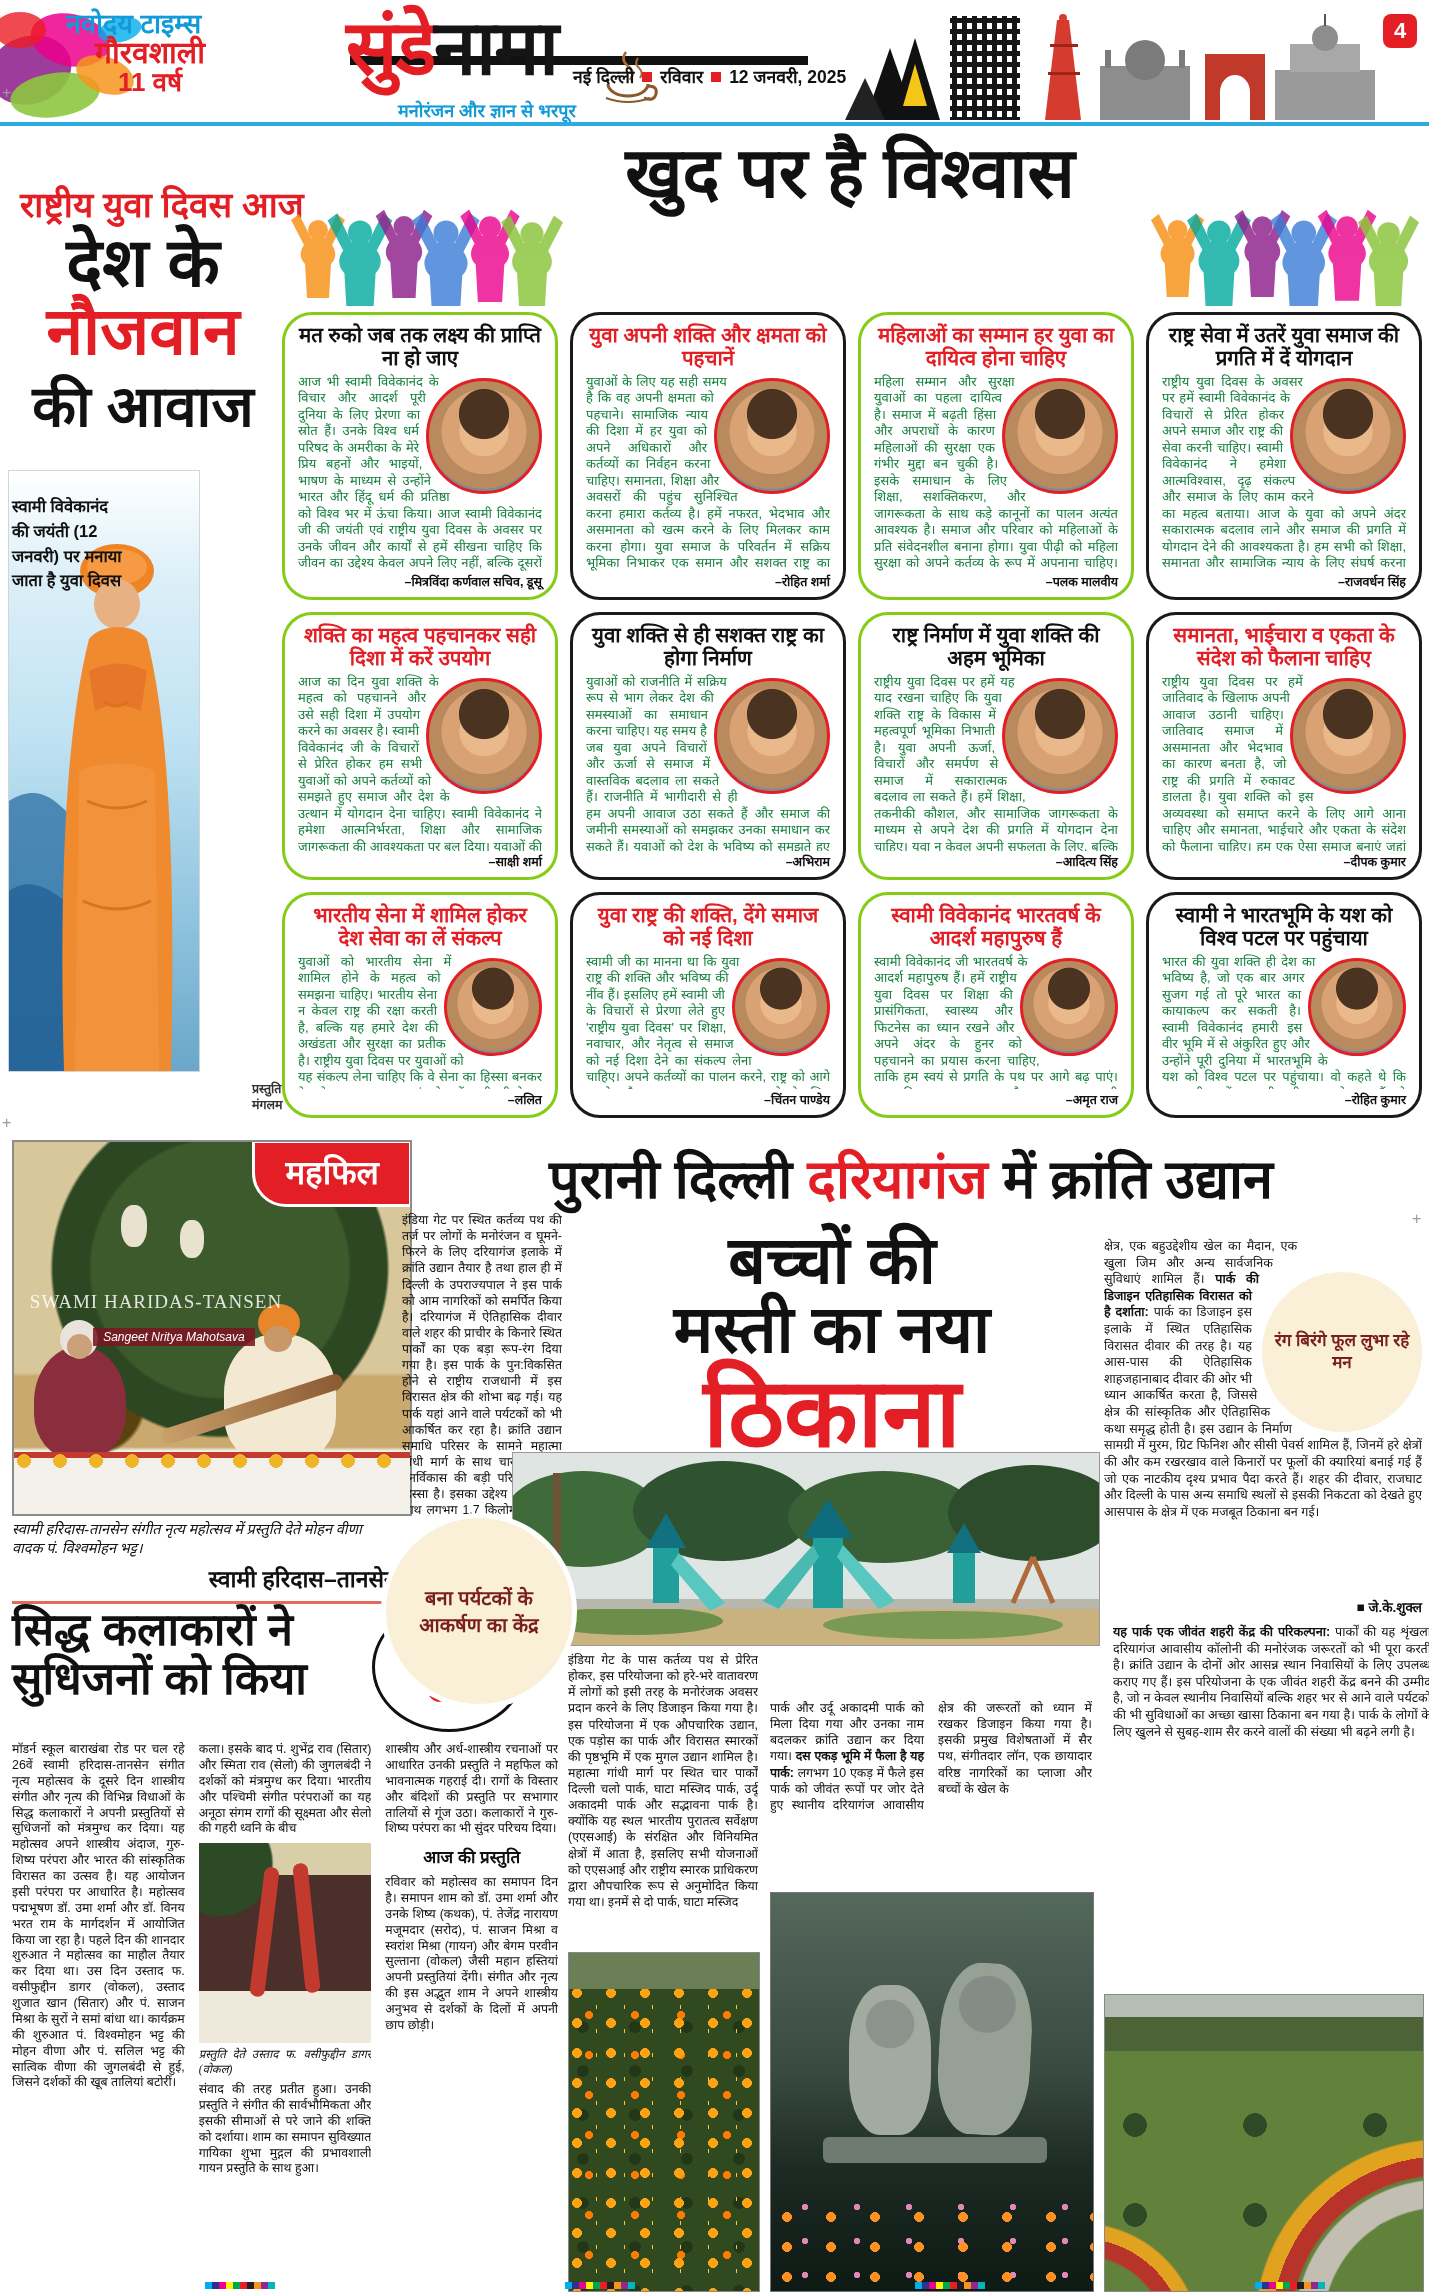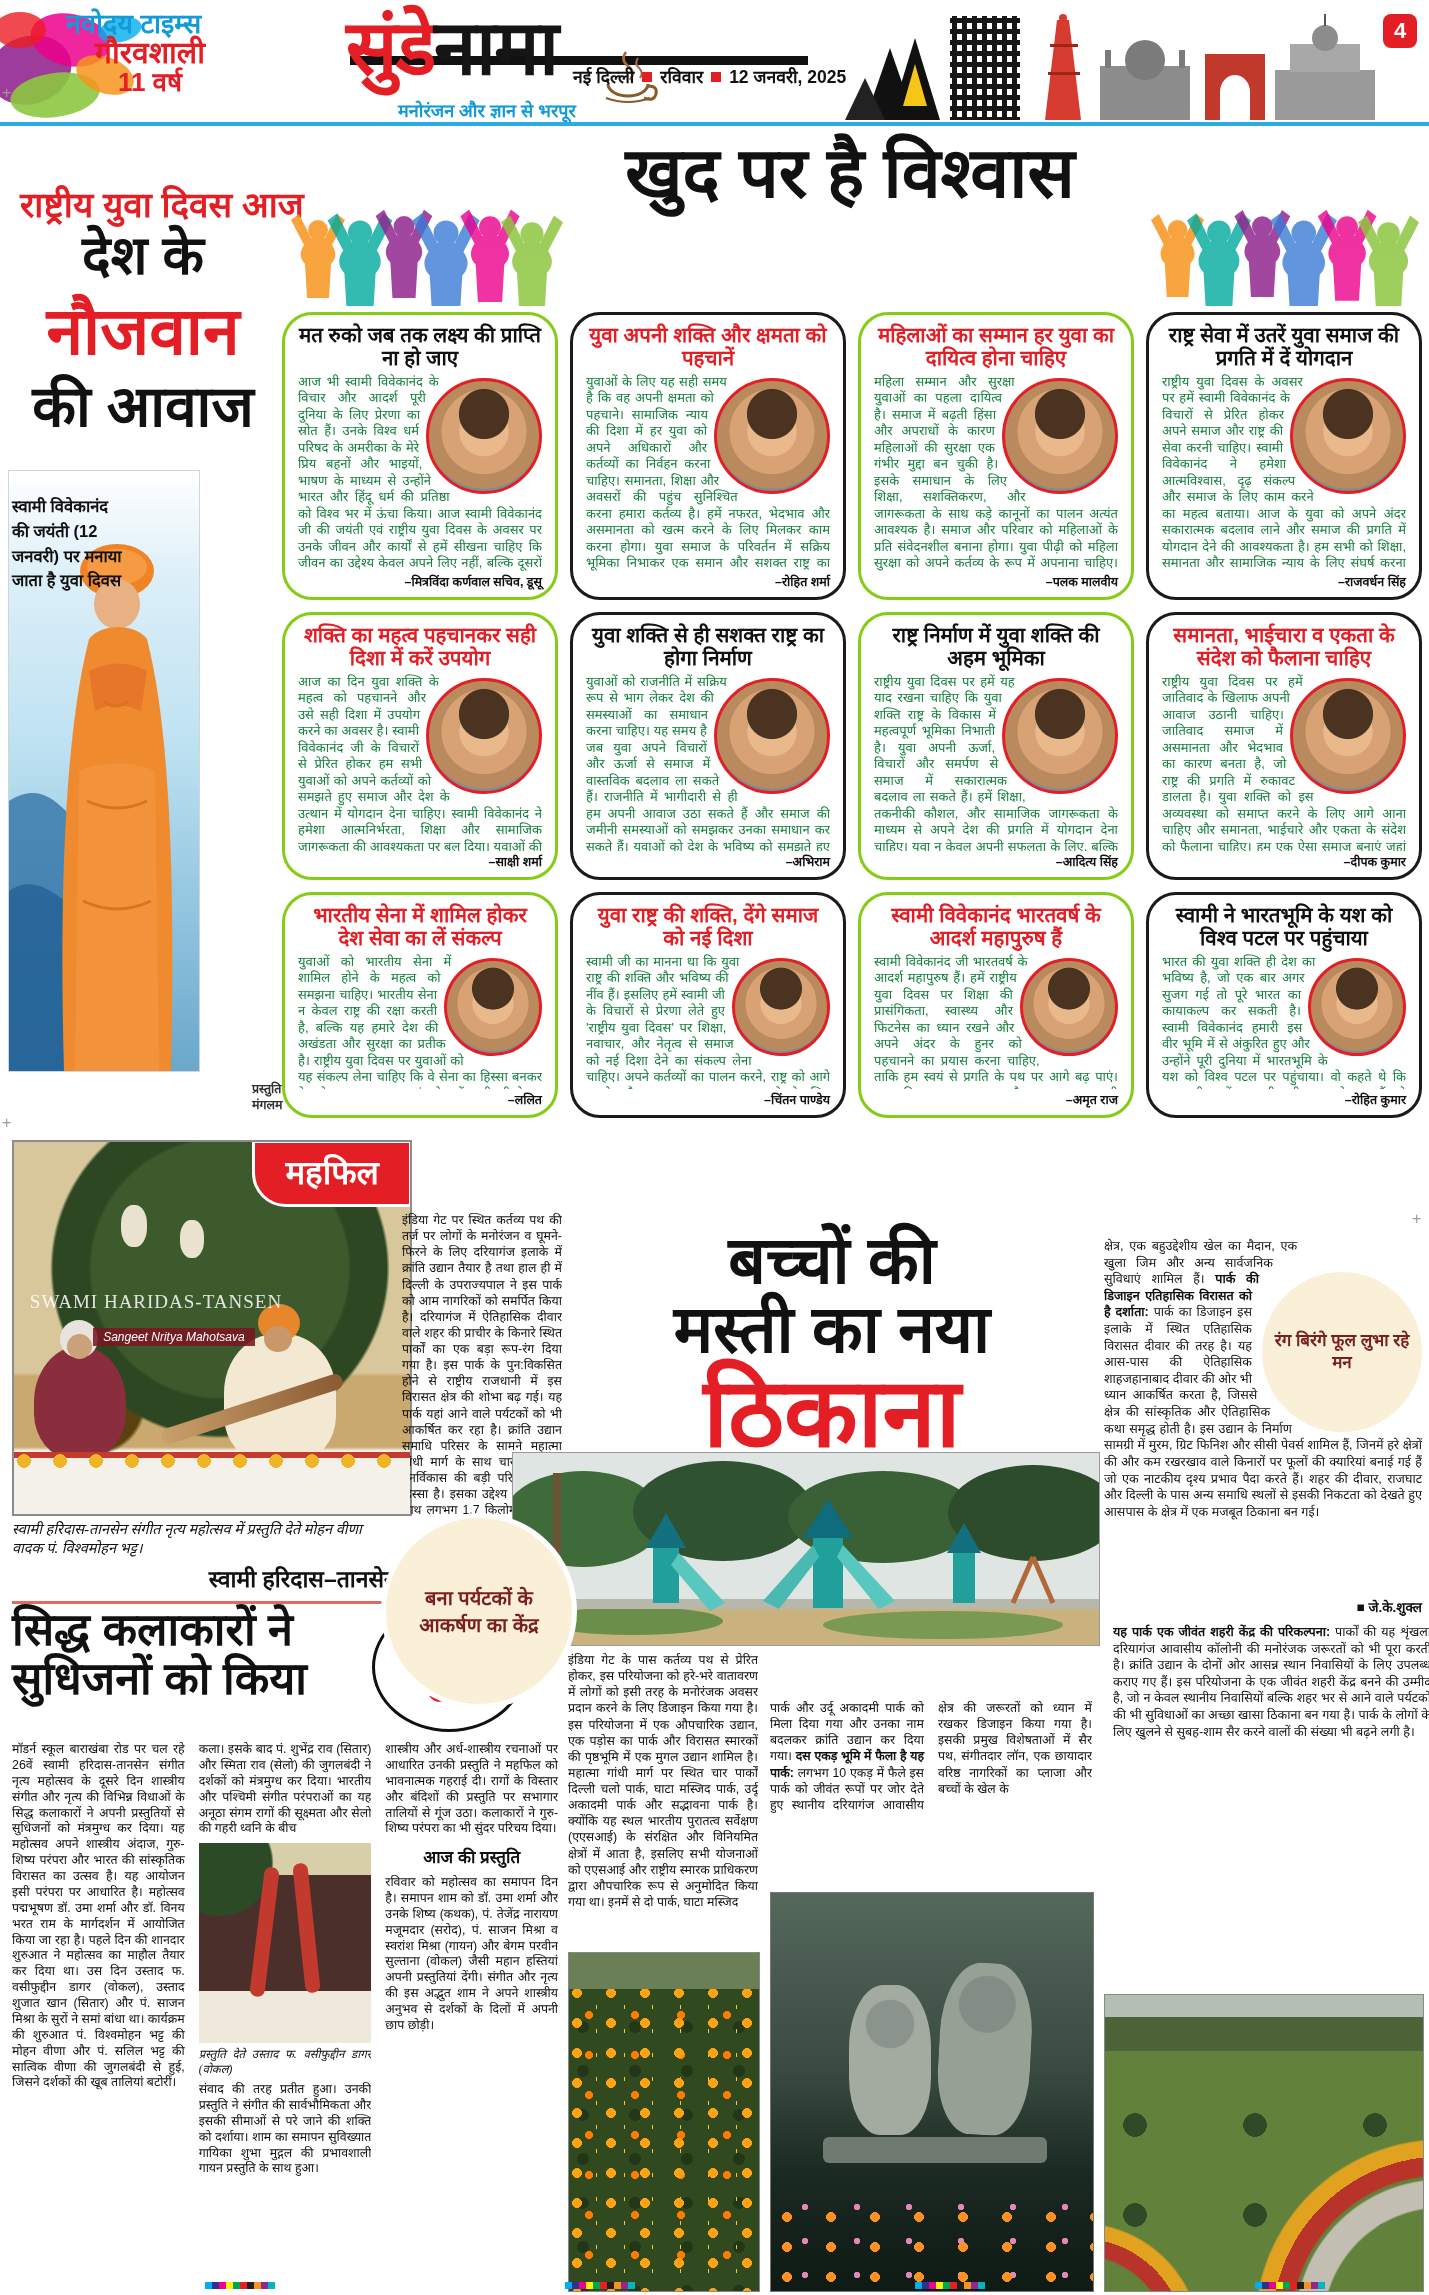--- a/index.html
+++ b/index.html
@@ -21,21 +21,21 @@
   .dateline{position:absolute;left:573px;top:24px;font-size:17.5px;font-weight:700;color:#111;z-index:2;margin-top:40px;}
   .dateline .sq{display:inline-block;width:10px;height:10px;background:#e31e24;margin:0 8px 1px 8px;}
   .coffee{position:absolute;left:596px;top:44px;z-index:1;}
   .skyline{position:absolute;left:845px;top:10px;z-index:0;}
   .pagebadge{position:absolute;left:1383px;top:14px;width:34px;height:34px;background:#e31e24;border-radius:8px;
              color:#fff;font-weight:800;font-size:22px;display:flex;align-items:center;justify-content:center;z-index:3;}
 
   
   .kicker{position:absolute;left:20px;top:180px;font-size:35px;font-weight:800;color:#e31e24;}
   .lh{position:absolute;left:6px;width:274px;text-align:center;font-weight:800;line-height:1;}
-  .lh1{top:228px;font-size:54px;color:#111;}
+  .lh1{top:228px;font-size:68px;color:#111;}
   .lh2{top:298px;font-size:66px;color:#e31e24;}
   .lh3{top:378px;font-size:57px;color:#111;}
   .standfirst{position:absolute;left:12px;top:494px;width:112px;font-size:16.5px;font-weight:700;line-height:1.5;color:#111;z-index:3;}
   .viv{position:absolute;left:8px;top:470px;width:190px;height:600px;z-index:1;
        background:linear-gradient(180deg,#ffffff 0%,#dcefF8 18%,#bfe2f2 45%,#8fc3de 75%,#6aa7c9 100%);
        border:1px solid #cfd6da;overflow:hidden;}
   .lead-credit{position:absolute;left:252px;top:1082px;width:78px;font-size:12.5px;font-weight:700;color:#333;line-height:1.25;}
 
   
   .main-headline{position:absolute;left:552px;top:138px;width:596px;text-align:center;font-size:70px;font-weight:800;color:#111;line-height:1;}
@@ -361,20 +361,25 @@
       <div class="bl-embed-cap">प्रस्तुति देते उस्ताद फ. वसीफुद्दीन डागर (वोकल)</div>
       <span>संवाद की तरह प्रतीत हुआ। उनकी प्रस्तुति ने संगीत की सार्वभौमिकता और इसकी सीमाओं से परे जाने की शक्ति को दर्शाया। शाम का समापन सुविख्यात गायिका शुभा मुद्गल की प्रभावशाली गायन प्रस्तुति के साथ हुआ।</span>
     </div>
     <div class="bl-col">
       <span>शास्त्रीय और अर्ध-शास्त्रीय रचनाओं पर आधारित उनकी प्रस्तुति ने महफिल को भावनात्मक गहराई दी। रागों के विस्तार और बंदिशों की प्रस्तुति पर सभागार तालियों से गूंज उठा। कलाकारों ने गुरु-शिष्य परंपरा का भी सुंदर परिचय दिया।</span>
       <div class="bl-sub">आज की प्रस्तुति</div>
       <span>रविवार को महोत्सव का समापन दिन है। समापन शाम को डॉ. उमा शर्मा और उनके शिष्य (कथक), पं. तेजेंद्र नारायण मजूमदार (सरोद), पं. साजन मिश्रा व स्वरांश मिश्रा (गायन) और बेगम परवीन सुल्ताना (वोकल) जैसी महान हस्तियां अपनी प्रस्तुतियां देंगी। संगीत और नृत्य की इस अद्भुत शाम ने अपने शास्त्रीय अनुभव से दर्शकों के दिलों में अपनी छाप छोड़ी।</span>
     </div>
   </div>
 
+  <div class="udyan-head">
+    <span>पुरानी दिल्ली</span>
+    <span class="red">दरियागंज</span>
+    <span>में क्रांति उद्यान</span>
+  </div>
   <div class="ud-intro">इंडिया गेट पर स्थित कर्तव्य पथ की तर्ज पर लोगों के मनोरंजन व घूमने-फिरने के लिए दरियागंज इलाके में क्रांति उद्यान तैयार है तथा हाल ही में दिल्ली के उपराज्यपाल ने इस पार्क को आम नागरिकों को समर्पित किया है। दरियागंज में ऐतिहासिक दीवार वाले शहर की प्राचीर के किनारे स्थित पार्कों का एक बड़ा रूप-रंग दिया गया है। इस पार्क के पुन:विकसित होने से राष्ट्रीय राजधानी में इस विरासत क्षेत्र की शोभा बढ़ गई। यह पार्क यहां आने वाले पर्यटकों को भी आकर्षित कर रहा है। क्रांति उद्यान समाधि परिसर के सामने महात्मा गांधी मार्ग के साथ चार पार्कों के पुनर्विकास की बड़ी परियोजना का हिस्सा है। इसका उद्देश्य रिंग रोड के साथ लगभग 1.7 किलोमीटर में 35 एकड़ में फैले पार्कों का एकीकरण और विकास करना है।</div>
   <div class="bubble bubble1">बना पर्यटकों के आकर्षण का केंद्र</div>
   <div class="ud-display">
     <span class="d1">बच्चों की</span>
     <span class="d2">मस्ती का नया</span>
     <span class="d3">ठिकाना</span>
   </div>
   <div class="pg-photo">
     <svg width="586" height="192" viewBox="0 0 586 192">
       <rect width="586" height="192" fill="#dfe5e2"></rect>

